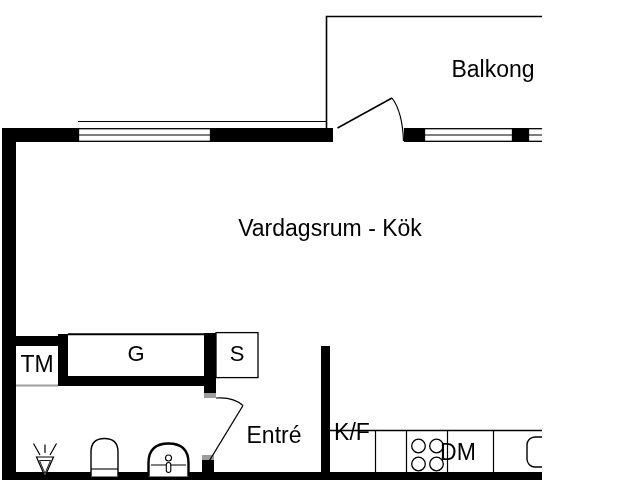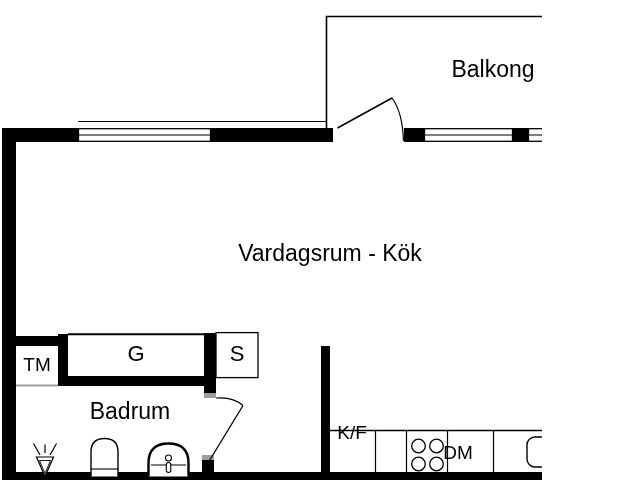--- a/index.html
+++ b/index.html
@@ -13,21 +13,21 @@
   .plan svg{position:absolute;left:0;top:0;}
   .lbl{
     position:absolute;
     transform:translate(-50%,-50%);
     color:var(--wall,#000);
     white-space:nowrap;
     line-height:1;
     user-select:none;
   }
   .room{font-size:23px;}
-  .fx19{font-size:19px;}
+  .fx19{font-size:23px;}
   .fx22{font-size:22px;}
   
   .w  {fill:var(--wall,#000);stroke:none;}
   .ln {stroke:var(--wall,#000);fill:none;}
   .wh {fill:#fff;stroke:var(--wall,#000);}
   .gy {fill:var(--gray,#9d9d9d);stroke:none;}
   .gl {stroke:var(--gray,#b0b0b0);fill:none;}
 </style>
 </head>
 <body>
@@ -123,22 +123,22 @@
         <circle class="wh" cx="436.5" cy="464" r="6.8" stroke-width="1.3"></circle>
       </g>
       <g>
         <rect class="wh" x="527" y="437" width="46" height="30" rx="8" stroke-width="1.4"></rect>
         <circle class="wh" cx="550" cy="452" r="3.4" stroke-width="1.3"></circle>
       </g>
     </g>
   </svg>
 
   <div class="lbl room" style="left:493px;top:69px">Balkong</div>
-  <div class="lbl room" style="left:330px;top:253px">Vardagsrum - Kök</div>
-  <div class="lbl room" style="left:130px;top:411px">Badrum</div>
+  <div class="lbl room" style="left:330px;top:228px">Vardagsrum - Kök</div>
+  <div class="lbl room" style="left:274px;top:435px">Entré</div>
 
   <div class="lbl fx19" style="left:37px;top:364px">TM</div>
   <div class="lbl fx22" style="left:136px;top:354px">G</div>
   <div class="lbl fx22" style="left:237px;top:354px">S</div>
   <div class="lbl fx19" style="left:352px;top:432px">K/F</div>
   <div class="lbl fx19" style="left:458px;top:452px">DM</div>
 
 </div>
 
 </body></html>

